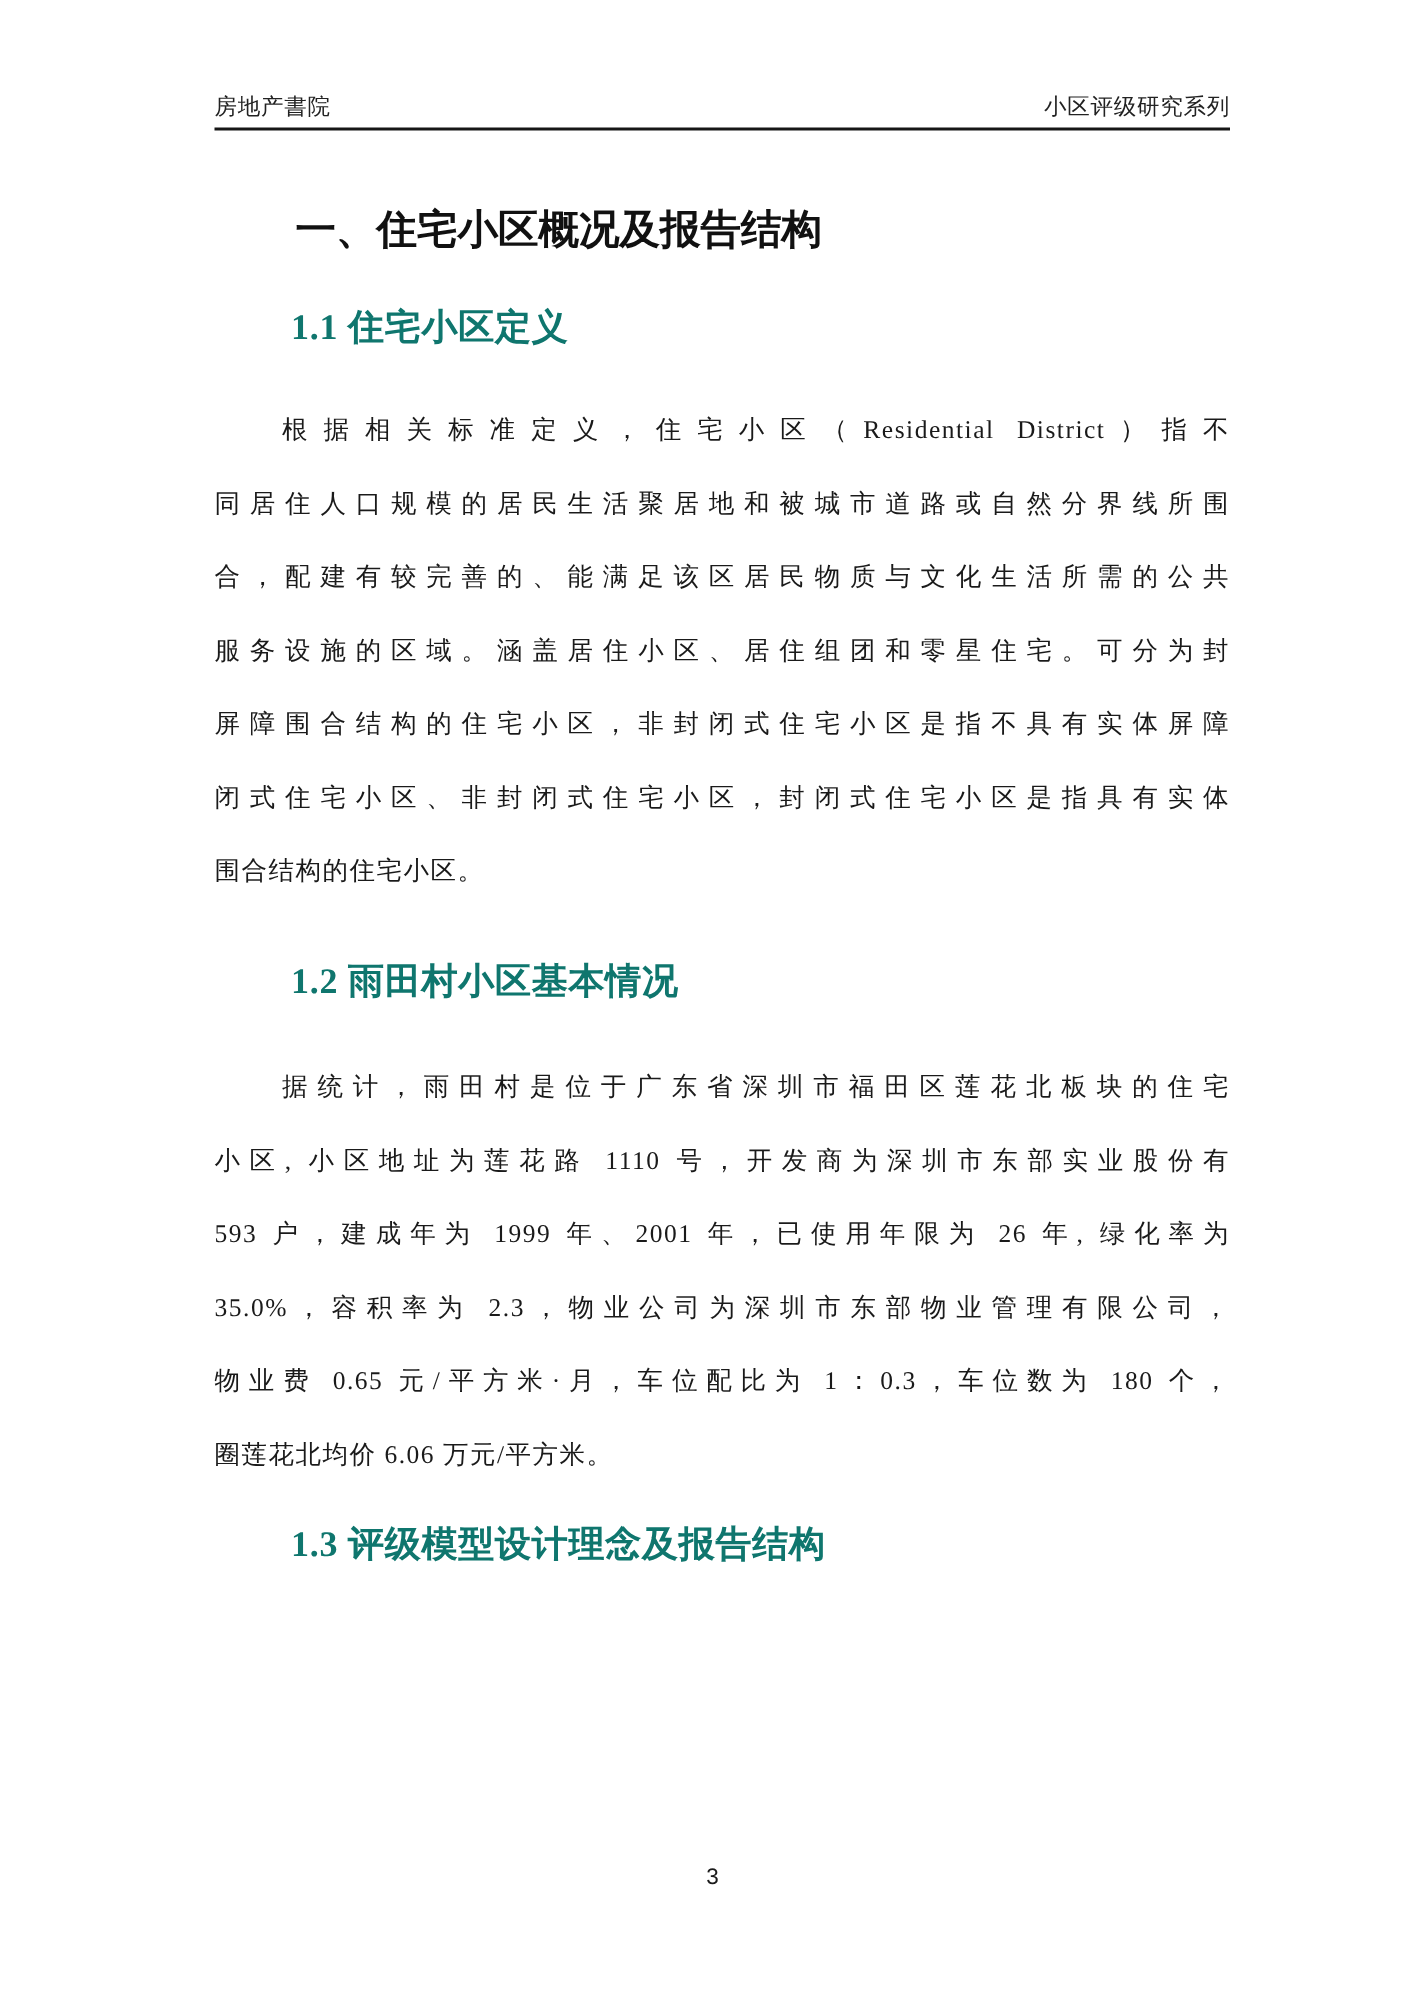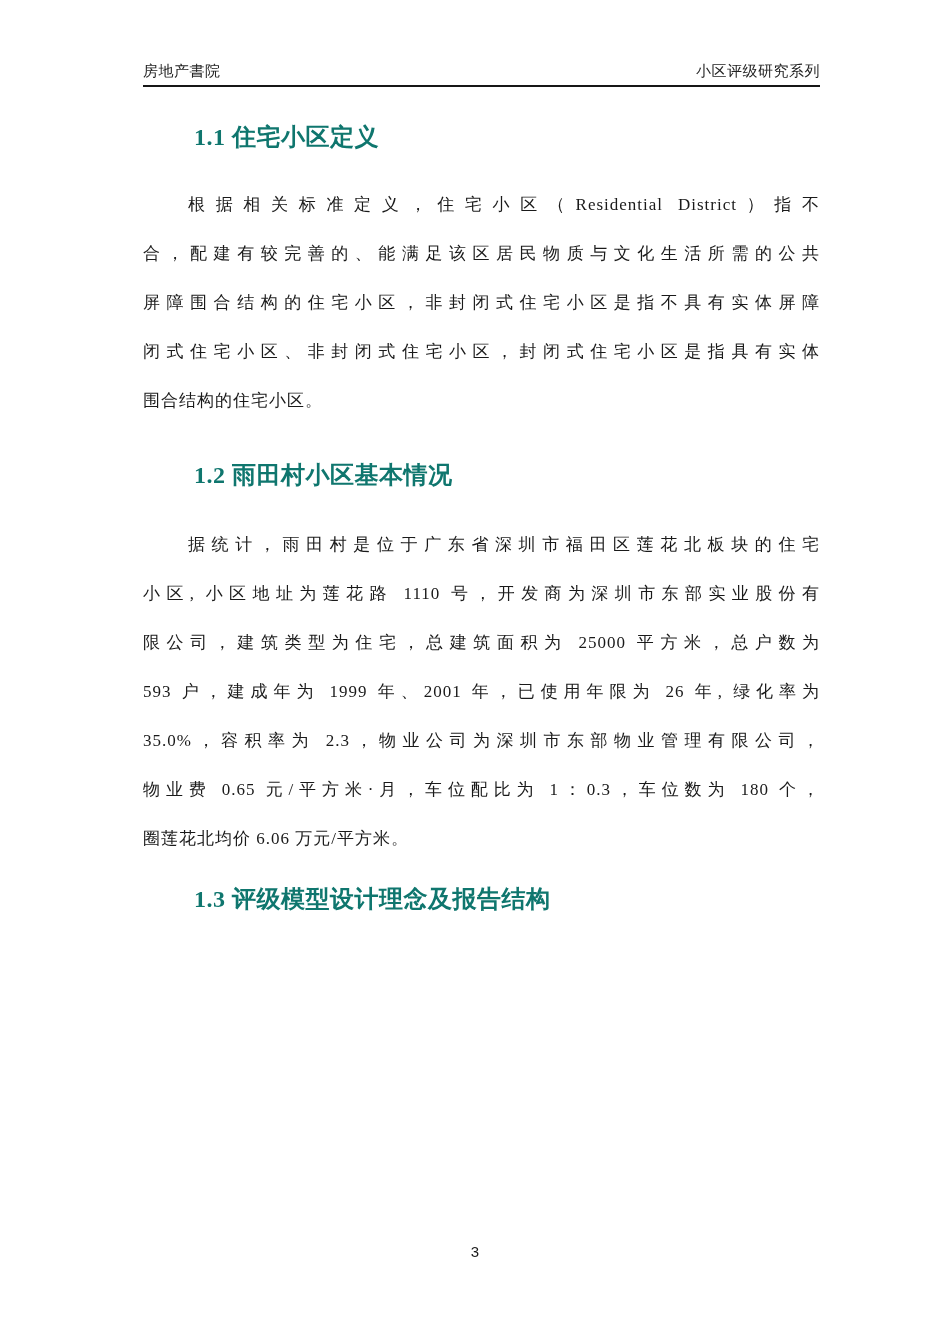--- a/index.html
+++ b/index.html
@@ -77,37 +77,39 @@
 </head>
 <body>
 
 <div class="page">
 
   <div class="doc-header">
     <span>房地产書院</span>
     <span>小区评级研究系列</span>
   </div>
 
+  <h1 class="chapter">一、住宅小区概况及报告结构</h1>
 
   <h2 class="sec s1">1.1 住宅小区定义</h2>
 
   <div class="para p1">
     <div class="ln indent">根据相关标准定义，住宅小区（Residential District）指不</div>
+    <div class="ln">同居住人口规模的居民生活聚居地和被城市道路或自然分界线所围</div>
     <div class="ln">合，配建有较完善的、能满足该区居民物质与文化生活所需的公共</div>
+    <div class="ln">服务设施的区域。涵盖居住小区、居住组团和零星住宅。可分为封</div>
     <div class="ln">屏障围合结构的住宅小区，非封闭式住宅小区是指不具有实体屏障</div>
     <div class="ln">闭式住宅小区、非封闭式住宅小区，封闭式住宅小区是指具有实体</div>
     <div class="ln short">围合结构的住宅小区。</div>
   </div>
 
   <h2 class="sec s2">1.2 雨田村小区基本情况</h2>
 
   <div class="para p2">
     <div class="ln indent">据统计，雨田村是位于广东省深圳市福田区莲花北板块的住宅</div>
     <div class="ln">小区, 小区地址为莲花路 1110 号，开发商为深圳市东部实业股份有</div>
-    <div class="ln">限公司，建筑类型为住宅，总建筑面积为 25000 平方米，总户数为</div>
     <div class="ln">593 户，建成年为 1999 年、2001 年，已使用年限为 26 年, 绿化率为</div>
     <div class="ln">35.0%，容积率为 2.3，物业公司为深圳市东部物业管理有限公司，</div>
     <div class="ln">物业费 0.65 元/平方米·月，车位配比为 1：0.3，车位数为 180 个，</div>
     <div class="ln short">圈莲花北均价 6.06 万元/平方米。</div>
   </div>
 
   <h2 class="sec s3">1.3 评级模型设计理念及报告结构</h2>
 
 
   <div class="doc-footer">

